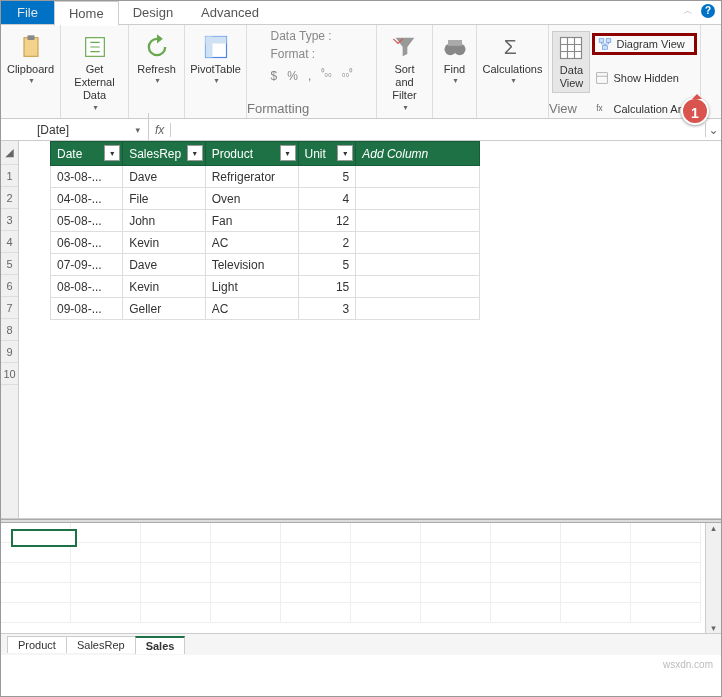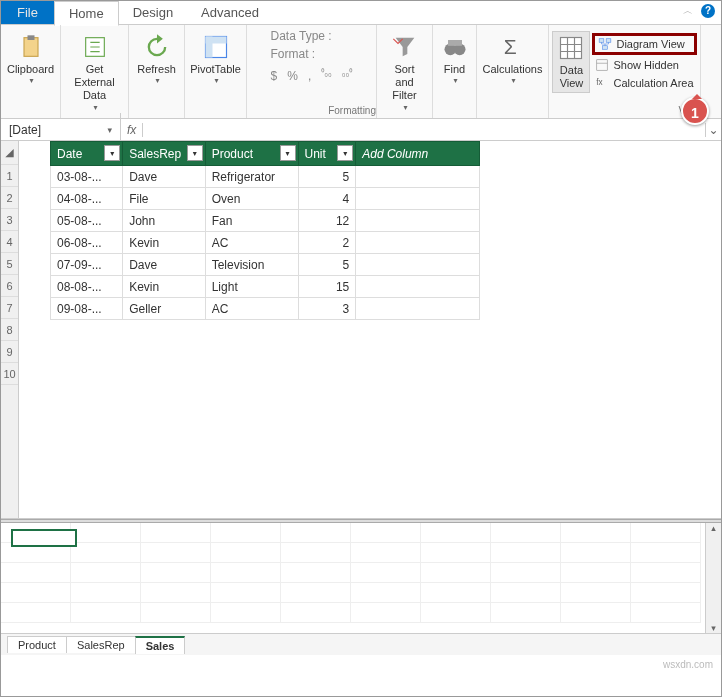--- a/index.html
+++ b/index.html
@@ -10,37 +10,37 @@
   .tab-file { background: #0072c6; color: #e5e5e5; padding: 4px 16px; font-size: 13px; cursor: pointer; }
   .tab { padding: 4px 14px; font-size: 13px; cursor: pointer; color: #555; }
   .tab.active { border: 1px solid #ccc; border-bottom: 1px solid #fff; background: #fff; position: relative; top: 1px; }
   .tabs-right { position: absolute; right: 6px; top: 3px; display: flex; gap: 8px; align-items: center; }
   .help-icon { width: 14px; height: 14px; border-radius: 50%; background: #0072c6; color: #fff; font-size: 10px; text-align: center; line-height: 14px; font-weight: bold; }
   .chevron { color: #999; font-size: 10px; }
   
   
   .ribbon { display: flex; background: #f9f9f9; border-bottom: 1px solid #ccc; height: 94px; }
   .ribbon-group { border-right: 1px solid #ddd; padding: 2px 6px 2px 6px; display: flex; flex-direction: column; align-items: center; position: relative; }
-  .ribbon-group-label { position: absolute; bottom: 2px; font-size: 10px; color: #777; width: 100%; text-align: right; }
+  .ribbon-group-label { position: absolute; bottom: 2px; font-size: 13px; color: #777; width: 100%; text-align: left; }
   .ribbon-items { display: flex; gap: 4px; flex: 1; align-items: flex-start; padding-top: 4px; }
   .ribbon-btn { display: flex; flex-direction: column; align-items: center; padding: 2px 4px; cursor: pointer; font-size: 11px; text-align: center; line-height: 1.2; }
   .ribbon-btn svg, .ribbon-btn .icon-box { width: 28px; height: 28px; margin-bottom: 2px; }
   .ribbon-btn .drop { font-size: 8px; color: #666; margin-left: 2px; }
   .ribbon-btn-sm { cursor: pointer; font-size: 11px; padding: 1px 3px; display: flex; align-items: center; gap: 4px; white-space: nowrap; }
   
   .format-col { display: flex; flex-direction: column; gap: 4px; padding-top: 2px; font-size: 11px; color: #888; }
   .format-row { display: flex; gap: 8px; align-items: center; font-size: 12px; color: #888; }
   .num-fmt { display: flex; gap: 10px; color: #888; font-size: 12px; margin-top: 4px; }
   
-  .view-col { display: flex; flex-direction: column; gap: 2px; padding-top: 2px; }
+  .view-col { display: flex; flex-direction: column; gap: 15px; padding-top: 2px; }
   .highlight-red { border: 3px solid #8b0000; }
   
   
   .formula-bar { display: flex; align-items: center; height: 22px; border-bottom: 1px solid #ccc; background: #fff; }
-  .name-box { width: 120px; padding: 10px 8px; border-right: 1px solid #ccc; display: flex; align-items: center; justify-content: space-between; }
+  .name-box { width: 120px; padding: 10px 8px; border-right: 1px solid #ccc; display: flex; align-items: center; justify-content: space-between; margin-left: 28px; }
   .name-box-drop { color: #666; font-size: 9px; }
   .fx-label { padding: 0 6px; font-style: italic; color: #666; border-right: 1px solid #ccc; }
   .formula-input { flex: 1; padding: 2px 6px; border: none; outline: none; }
   .formula-expand { width: 16px; text-align: center; color: #666; cursor: pointer; border-left: 1px solid #ccc; }
   
   
   .grid-area { display: flex; height: 378px; overflow: hidden; border-bottom: 1px solid #ccc; }
   .rownum-col { width: 18px; background: #f0f0f0; border-right: 1px solid #ccc; }
   .rownum { height: 22px; border-bottom: 1px solid #ddd; text-align: center; font-size: 11px; color: #666; line-height: 22px; }
   .rownum.first { height: 24px; }

